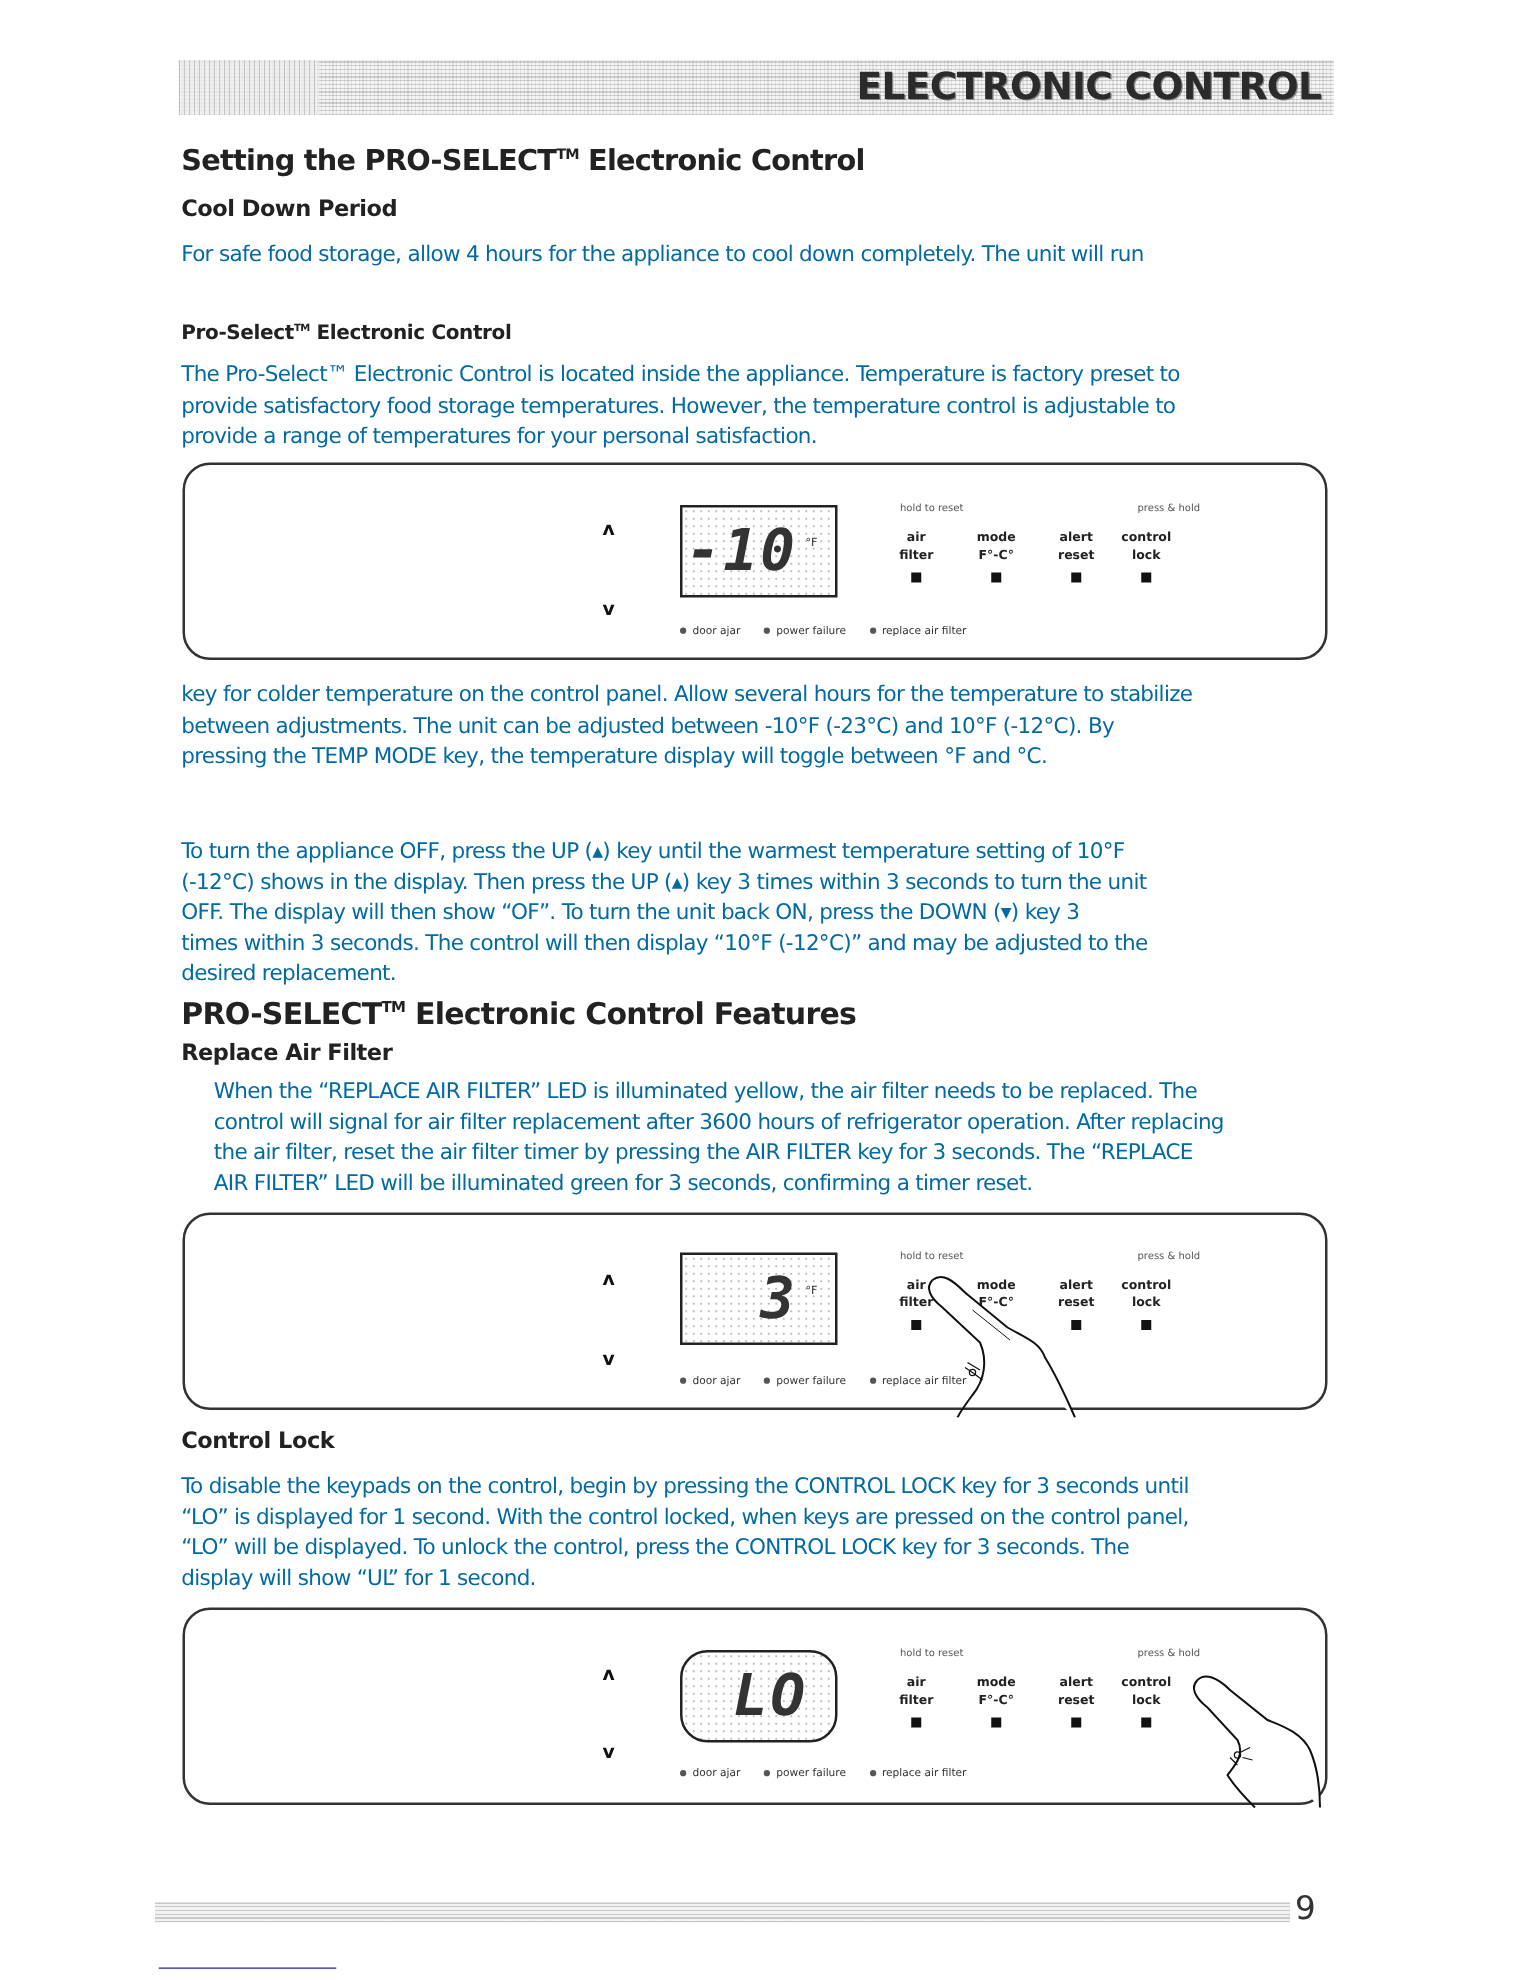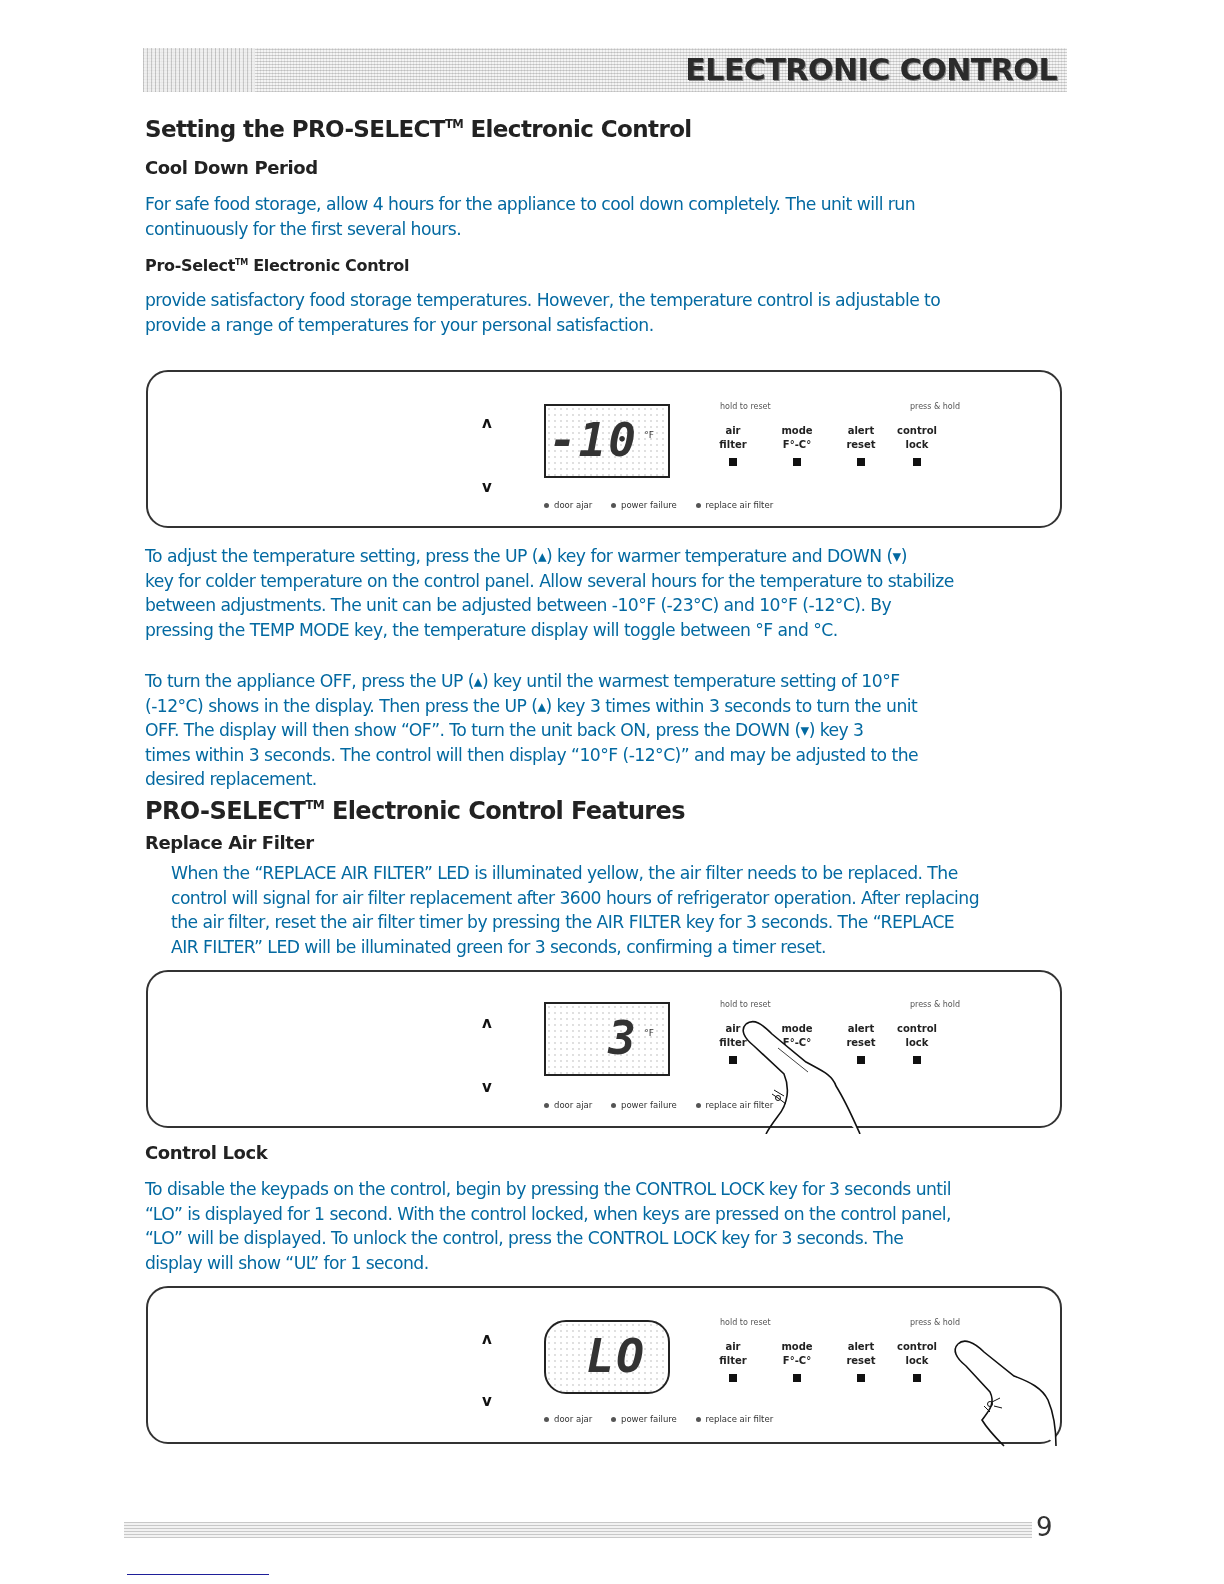--- a/index.html
+++ b/index.html
@@ -59,25 +59,25 @@
 <div class="header-band">
   <div class="left-block"></div>
   <div class="header-title">ELECTRONIC CONTROL</div>
 </div>
 
 <div class="h1" style="top:116px;"><span>Setting the PRO-SELECT</span><sup class="tm">TM</sup><span> Electronic Control</span></div>
 
 <div class="h2" style="top:157px;">Cool Down Period</div>
 <div class="para" style="top:192px;">
   <span class="ln">For safe food storage, allow 4 hours for the appliance to cool down completely. The unit will run</span>
-  <span class="ln">continuously for the first several hours.</span>
 </div>
 
 <div class="h3" style="top:256px;"><span>Pro-Select</span><sup class="tm">TM</sup><span> Electronic Control</span></div>
 <div class="para" style="top:288px;">
+  <span class="ln">The Pro-Select™ Electronic Control is located inside the appliance. Temperature is factory preset to</span>
   <span class="ln">provide satisfactory food storage temperatures. However, the temperature control is adjustable to</span>
   <span class="ln">provide a range of temperatures for your personal satisfaction.</span>
 </div>
 
 <div class="panel" style="top:370px; height:158px;">
   <div class="arrow" style="left:334px; top:42px;">ʌ</div>
   <div class="arrow" style="left:334px; top:106px;">v</div>
   <div class="lcd" style="left:396px; top:32px;">
     <div class="lcd-value">-10</div>
     <div class="lcd-unit">°F</div>
@@ -105,21 +105,20 @@
       <span class="btn"></span>
     </div>
   <div class="status-row" style="left:396px; top:128px;">
     <span><i class="dot"></i><b style="font-weight:normal">door ajar</b></span>
     <span><i class="dot"></i><b style="font-weight:normal">power failure</b></span>
     <span><i class="dot"></i><b style="font-weight:normal">replace air filter</b></span>
   </div>
 </div>
 
 <div class="para" style="top:544px;">
-  <span class="ln">To adjust the temperature setting, press the UP (▴) key for warmer temperature and DOWN (▾)</span>
   <span class="ln">key for colder temperature on the control panel.  Allow several hours for the temperature to stabilize</span>
   <span class="ln">between adjustments.  The unit can be adjusted between -10°F (-23°C) and 10°F (-12°C).  By</span>
   <span class="ln">pressing the TEMP MODE key, the temperature display will toggle between °F and °C.</span>
 </div>
 
 <div class="para" style="top:669px;">
   <span class="ln">To turn the appliance OFF, press the UP (▴) key until the warmest temperature setting of 10°F</span>
   <span class="ln">(-12°C) shows in the display. Then press the UP (▴) key 3 times within 3 seconds to turn the unit</span>
   <span class="ln">OFF. The display will then show “OF”.   To turn the unit back ON, press the DOWN (▾) key 3</span>
   <span class="ln">times within 3 seconds. The control will then display “10°F (-12°C)” and may be adjusted to the</span>

